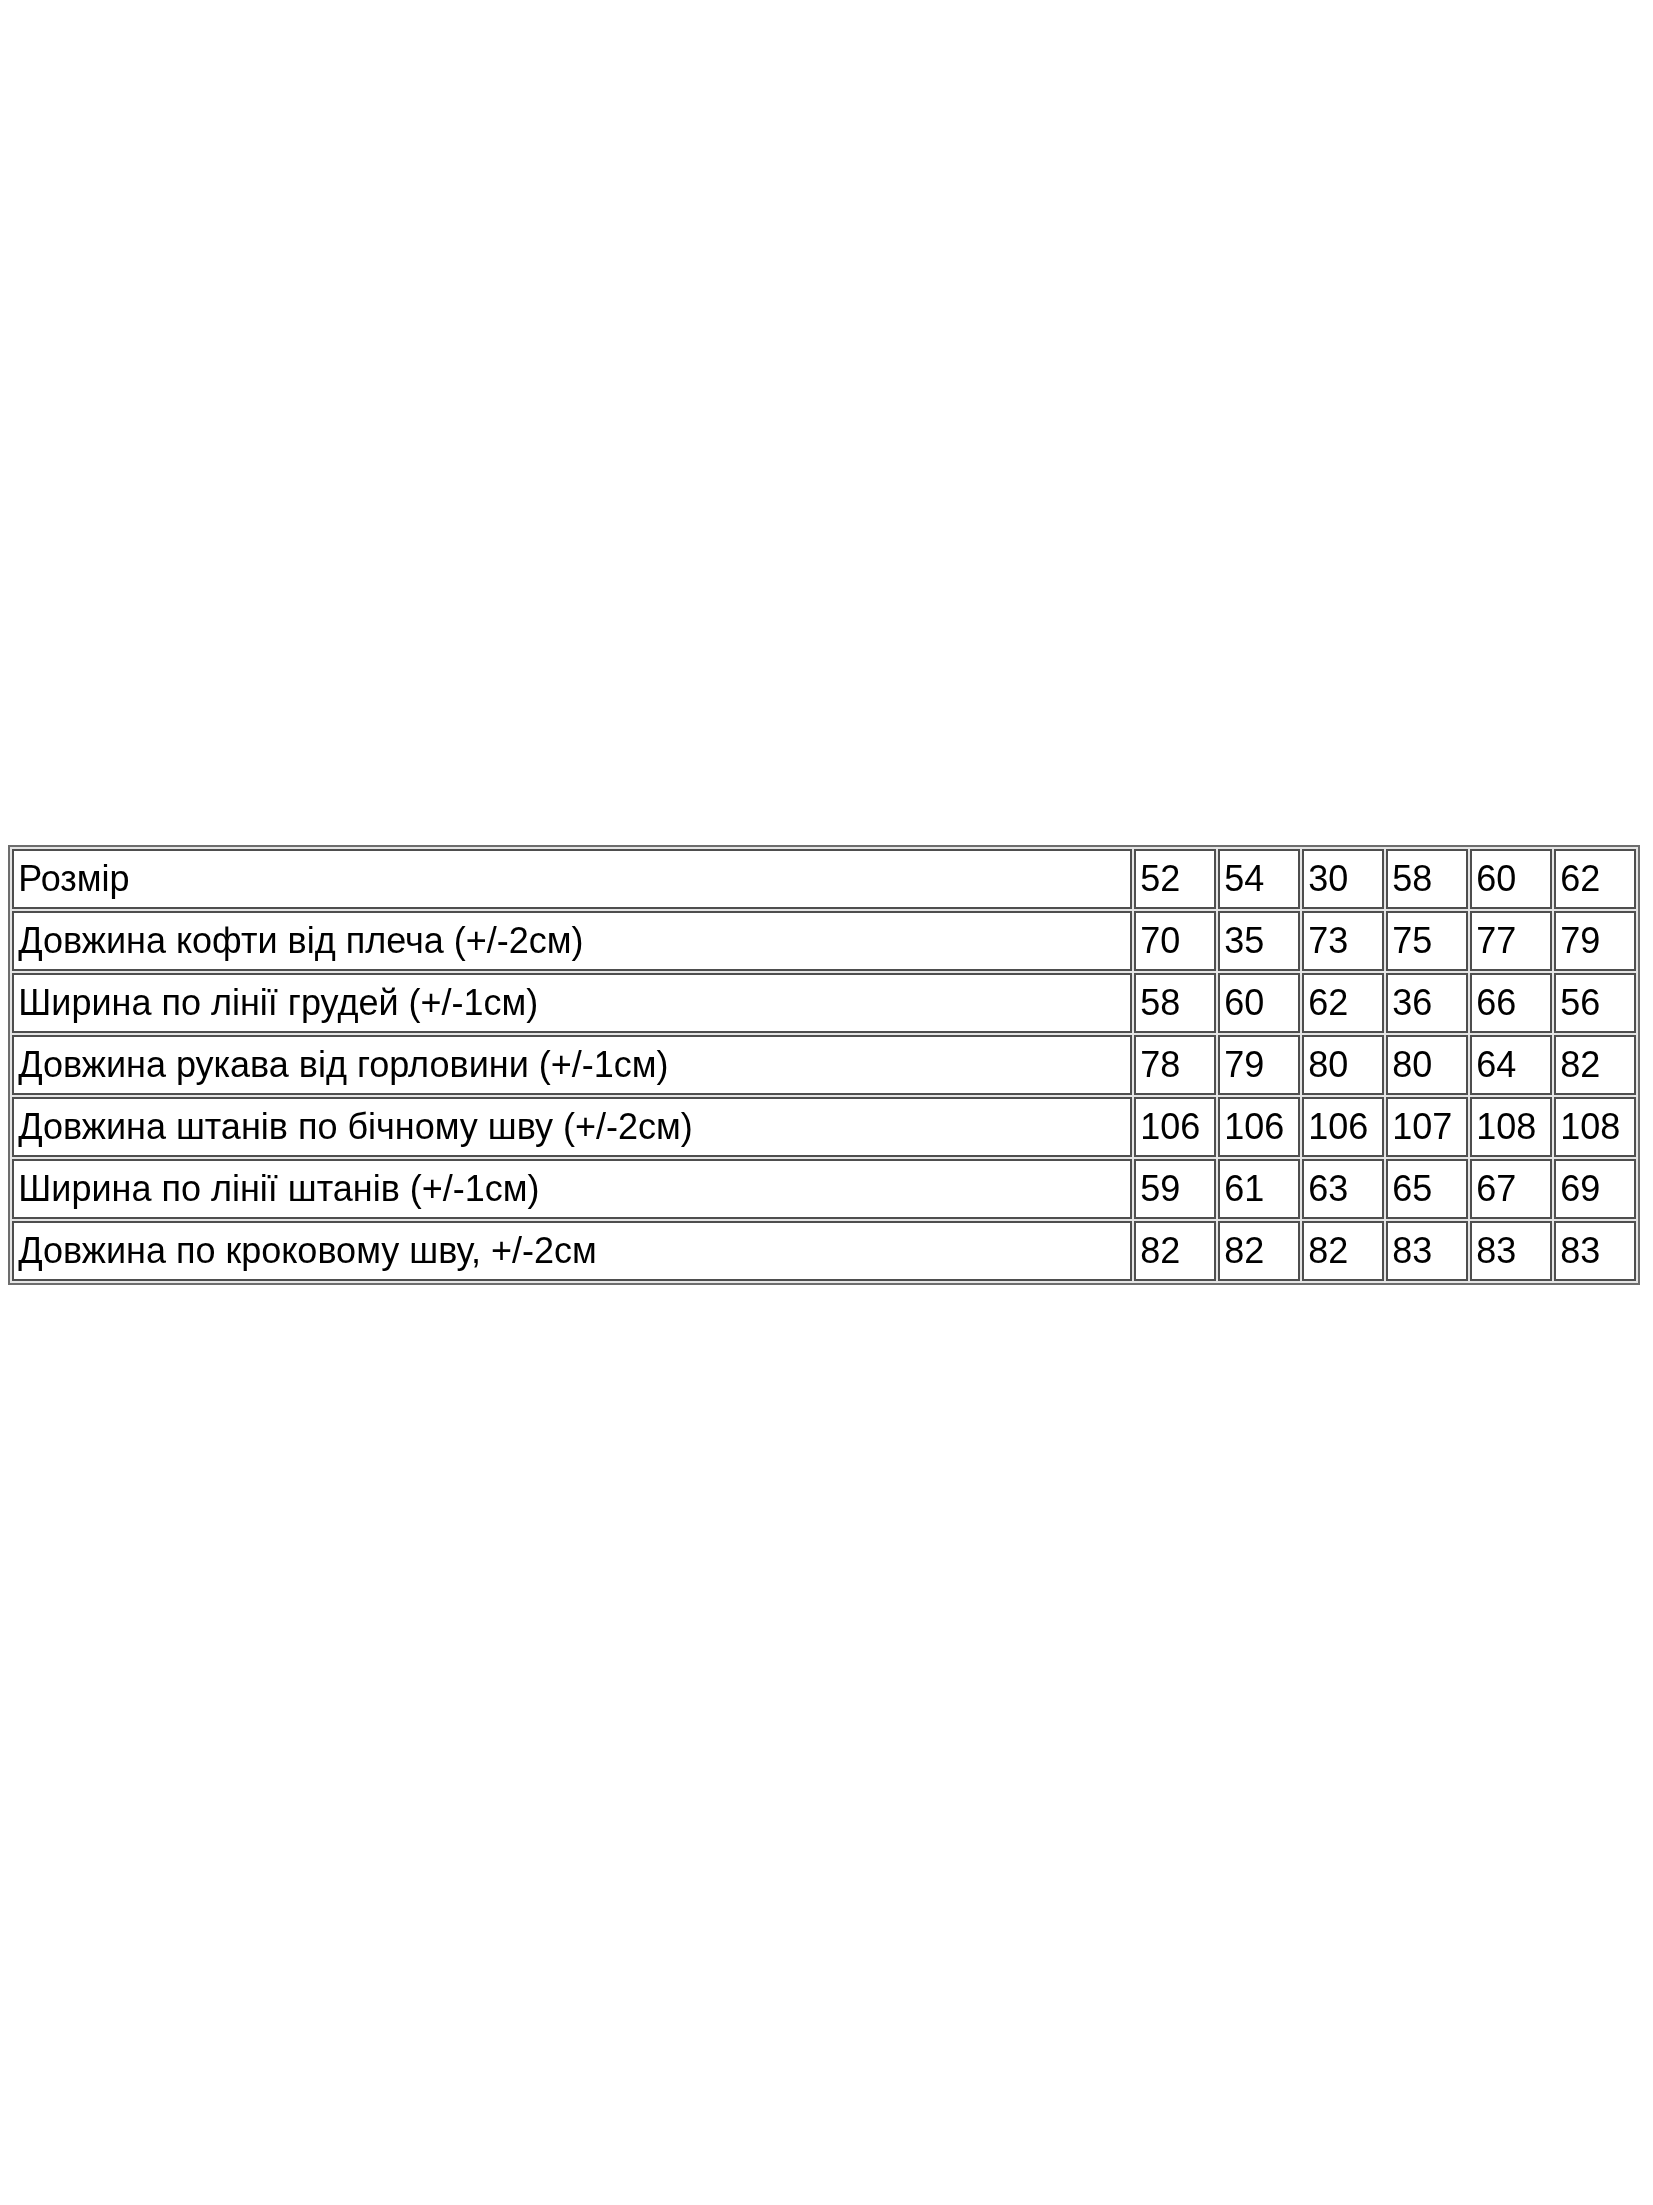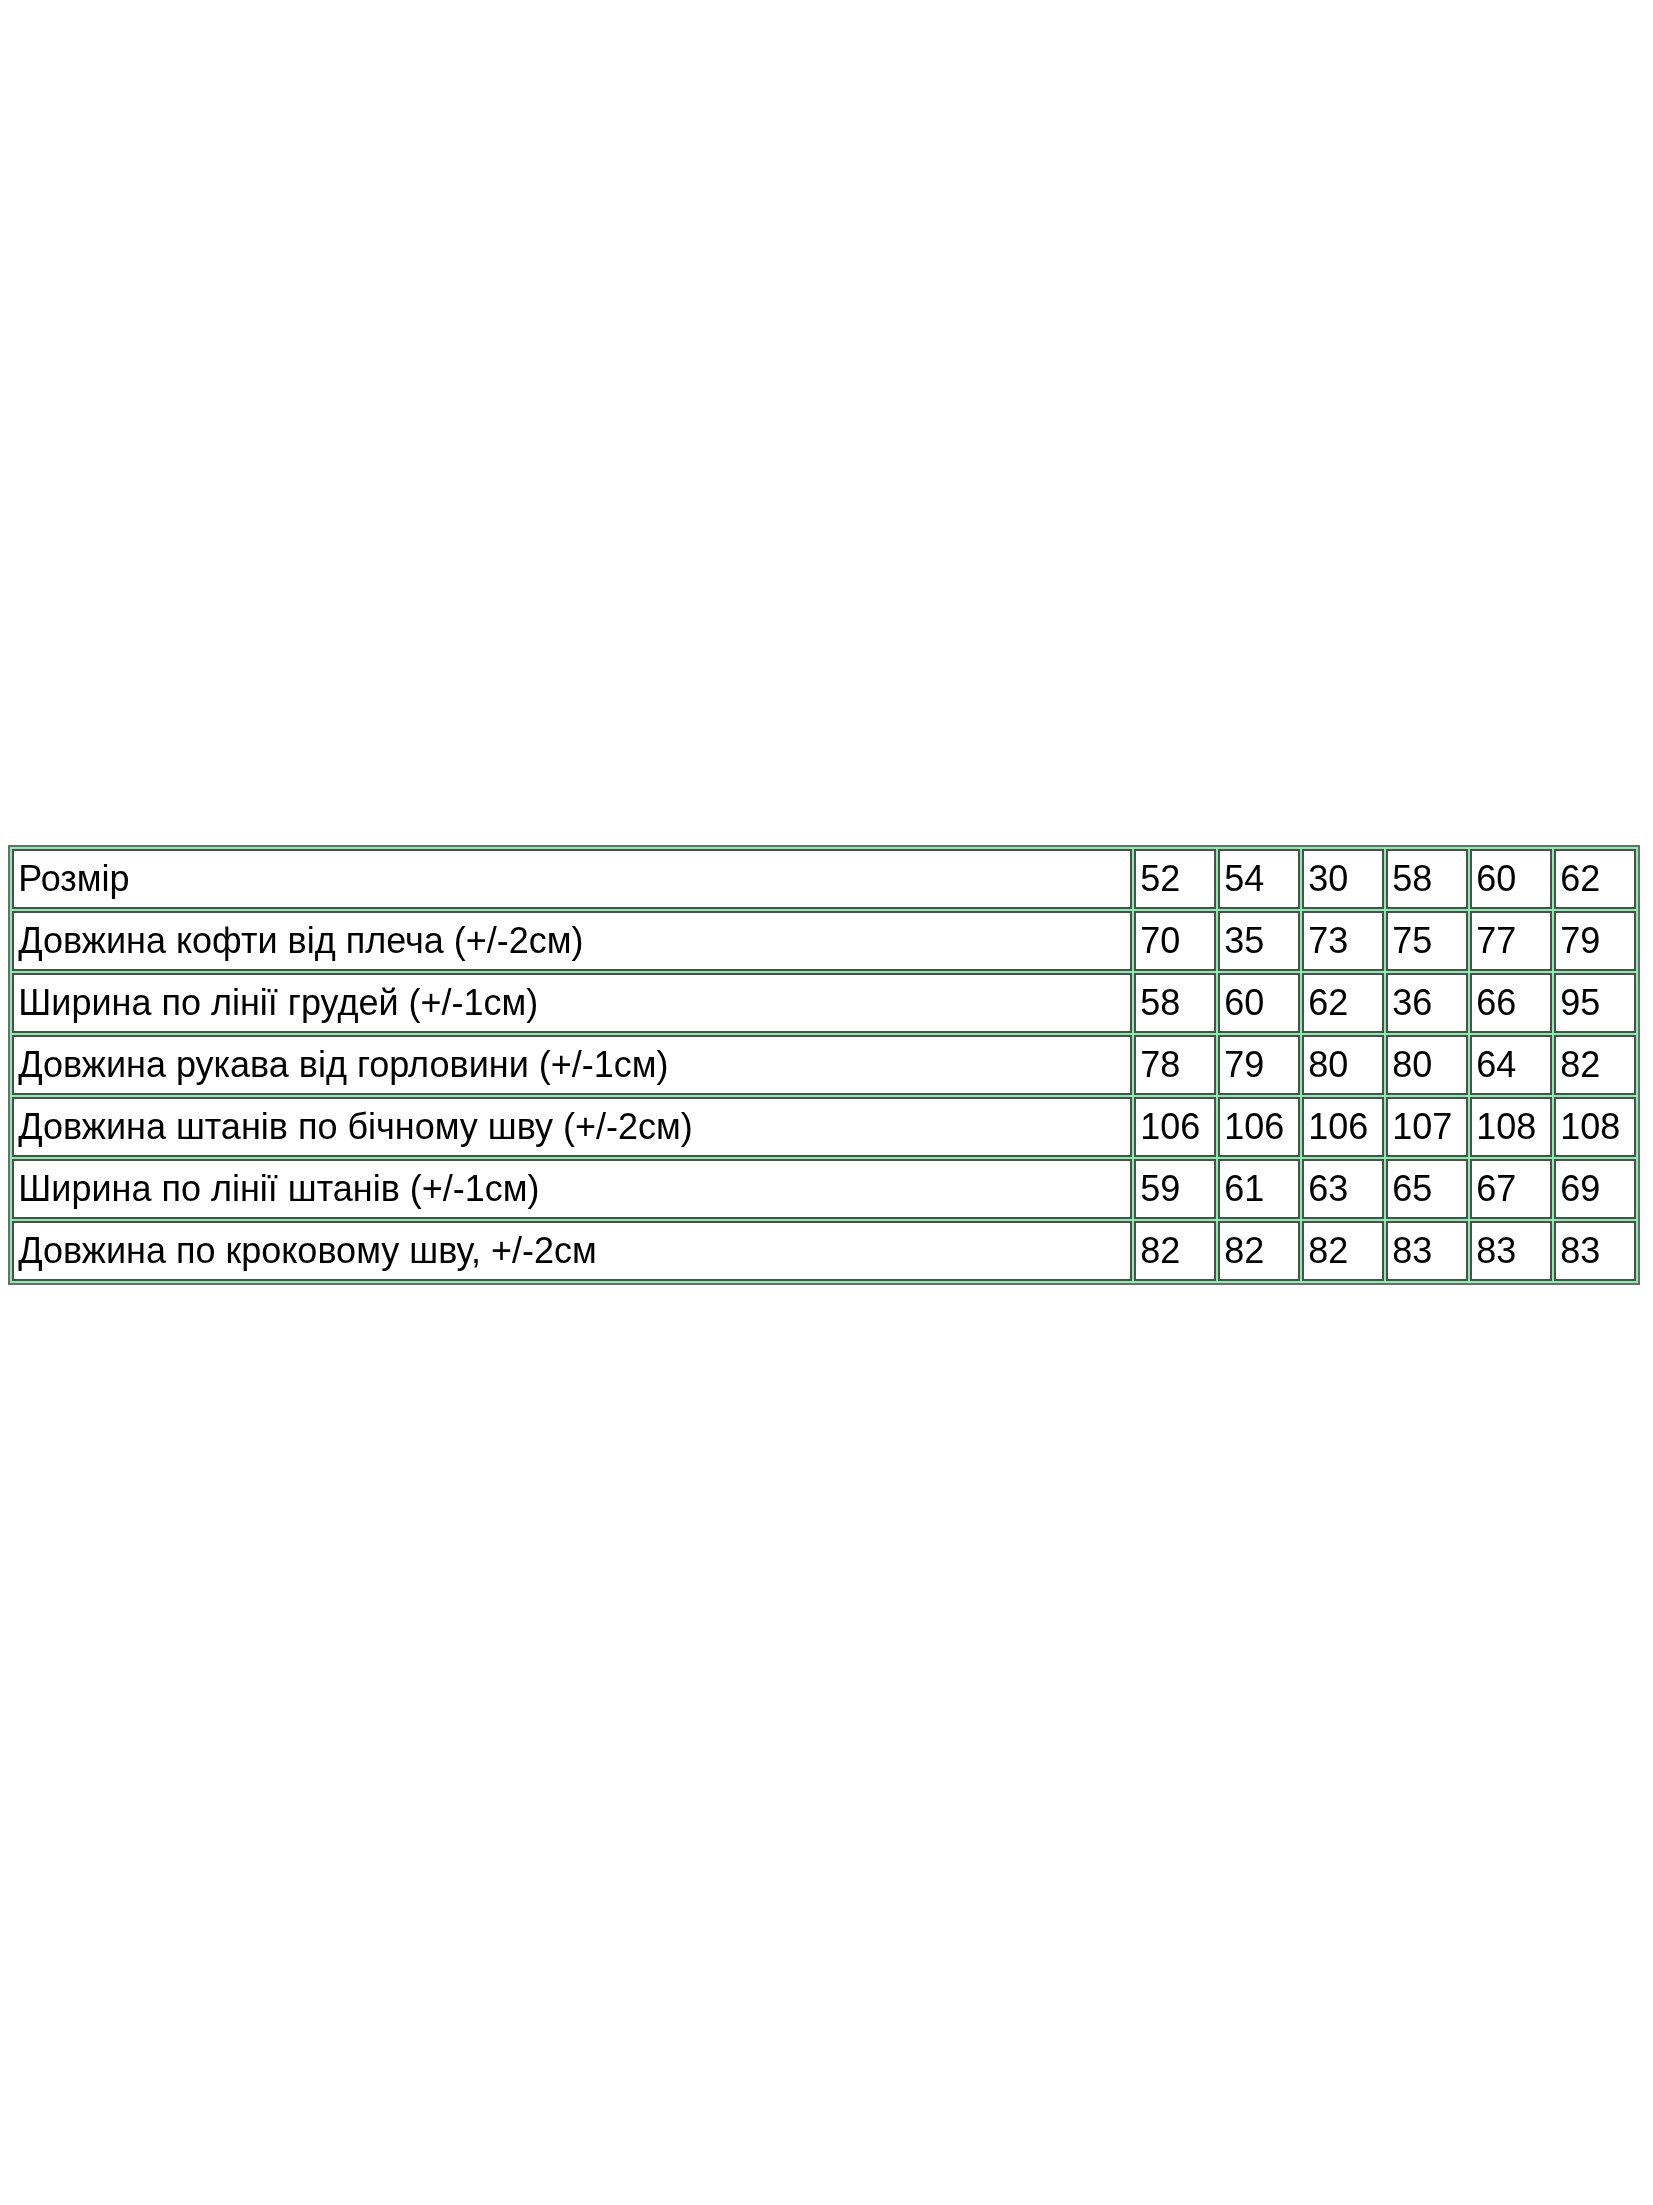--- a/index.html
+++ b/index.html
@@ -16,21 +16,21 @@
   }
   table.size-table {
     position: absolute;
     left: 8.2px;
     top: 845px;
     width: 1632px;
     table-layout: fixed;
     border-collapse: separate;
     border-spacing: 2.5px;
     border: 2.5px solid #6d6d6d;
-    background: #86efac;
+    background: #e5e5e5;
   }
   table.size-table td {
     box-sizing: border-box;
     border: 2.5px solid #4e4e4e;
     height: 60px;
     padding: 0 3.3px 0 4.1px;
     font-size: 36px;
     line-height: 1;
     vertical-align: middle;
     white-space: nowrap;
@@ -72,21 +72,21 @@
       <td>77</td>
       <td>79</td>
     </tr>
     <tr>
       <td>Ширина по лінії грудей (+/-1см)</td>
       <td>58</td>
       <td>60</td>
       <td>62</td>
       <td>36</td>
       <td>66</td>
-      <td>95</td>
+      <td>56</td>
     </tr>
     <tr>
       <td>Довжина рукава від горловини (+/-1см)</td>
       <td>78</td>
       <td>79</td>
       <td>80</td>
       <td>80</td>
       <td>64</td>
       <td>82</td>
     </tr>

